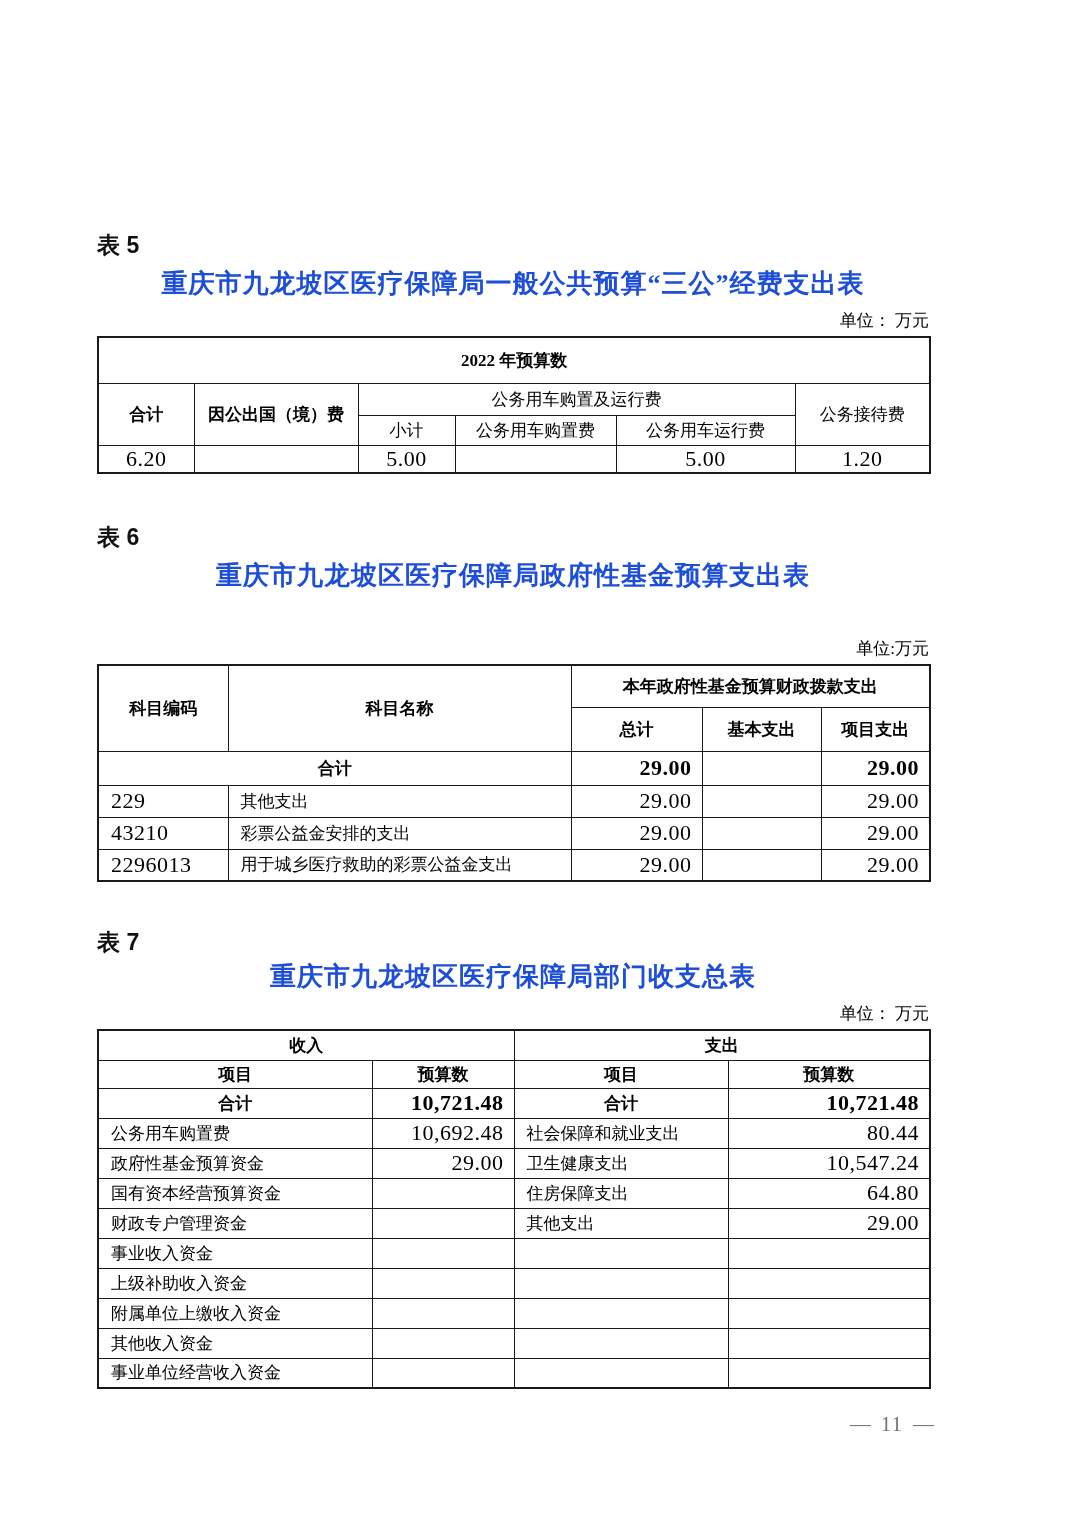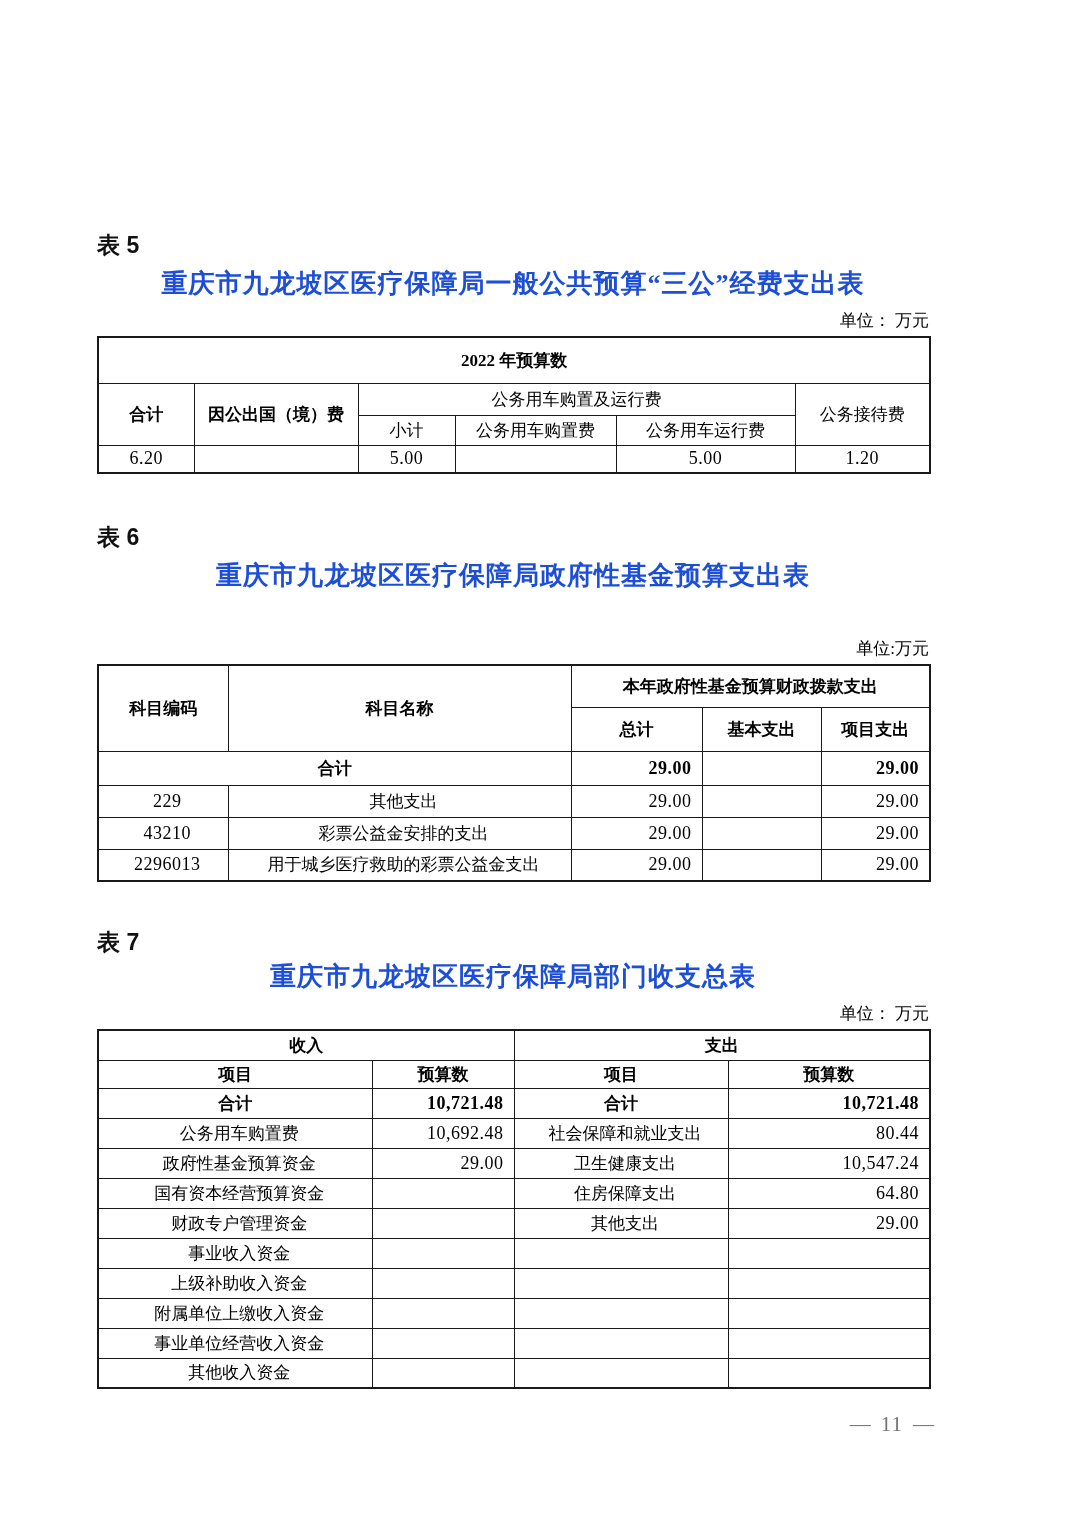--- a/index.html
+++ b/index.html
@@ -24,22 +24,22 @@
   table {
     border-collapse:collapse; width:832px; table-layout:fixed;
     border:2px solid #1a1a1a;
   }
   td {
     border:1px solid #1a1a1a; font-size:17px; text-align:center;
     vertical-align:middle; font-weight:normal; overflow:hidden;
     padding:0 4px;
   }
   .b { font-weight:bold; }
-  .num { font-size:18px; letter-spacing:0.5px; }
-  .al { text-align:center; padding-left:12px; }
+  .num { font-size:22px; letter-spacing:0.5px; }
+  .al { text-align:left; padding-left:12px; }
   .ar { text-align:right; padding-right:10px; }
 
   
   #t5-label { margin-top:181px; }
   #t5-title { margin-top:6px; }
   #t5-unit  { margin-top:8px; margin-bottom:4px; }
   #t6-label { margin-top:48px; }
   #t6-title { margin-top:6px; }
   #t6-unit  { margin-top:44px; margin-bottom:4px; }
   #t7-label { margin-top:45px; }
@@ -221,27 +221,27 @@
       <td class="al"></td>
       <td class="num ar"></td>
     </tr>
     <tr class="dr">
       <td class="al">附属单位上缴收入资金</td>
       <td class="num ar"></td>
       <td class="al"></td>
       <td class="num ar"></td>
     </tr>
     <tr class="dr">
+      <td class="al">其他收入资金</td>
+      <td class="num ar"></td>
+      <td class="al"></td>
+      <td class="num ar"></td>
+    </tr>
+    <tr class="dr">
       <td class="al">事业单位经营收入资金</td>
-      <td class="num ar"></td>
-      <td class="al"></td>
-      <td class="num ar"></td>
-    </tr>
-    <tr class="dr">
-      <td class="al">其他收入资金</td>
       <td class="num ar"></td>
       <td class="al"></td>
       <td class="num ar"></td>
     </tr>
   </tbody>
     </table>
 
 </div>
 
 <div class="page-num">

